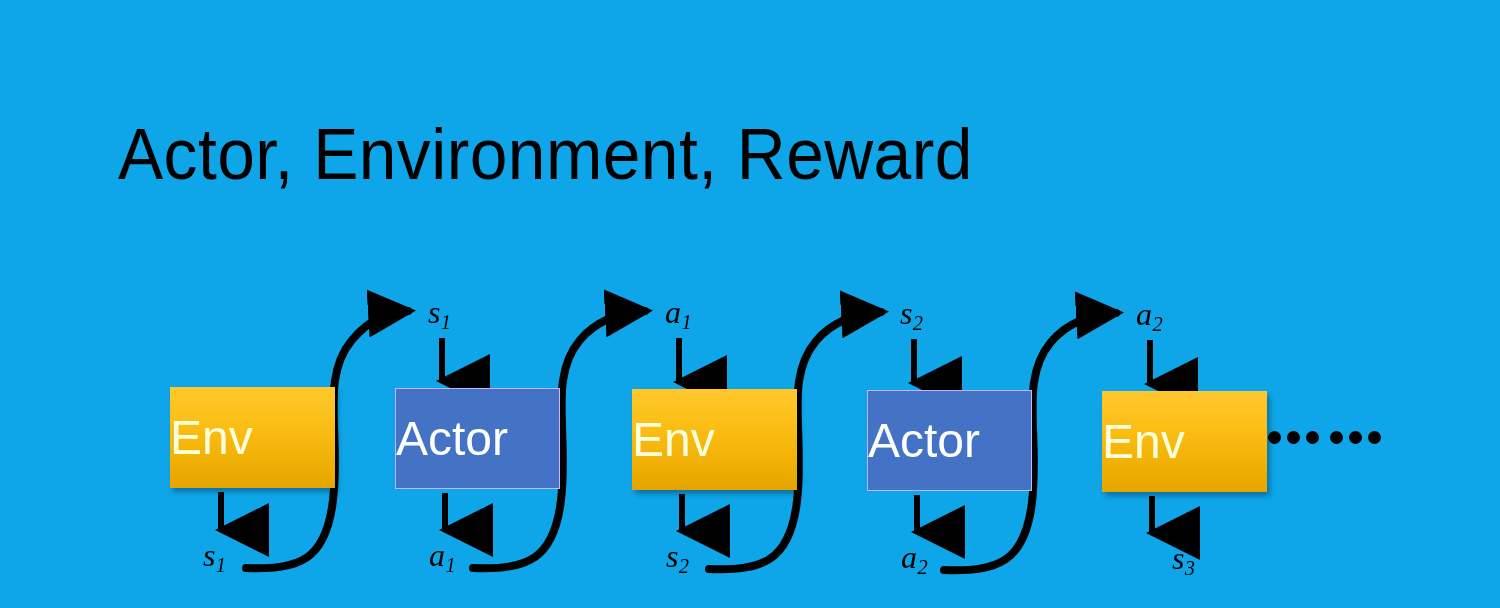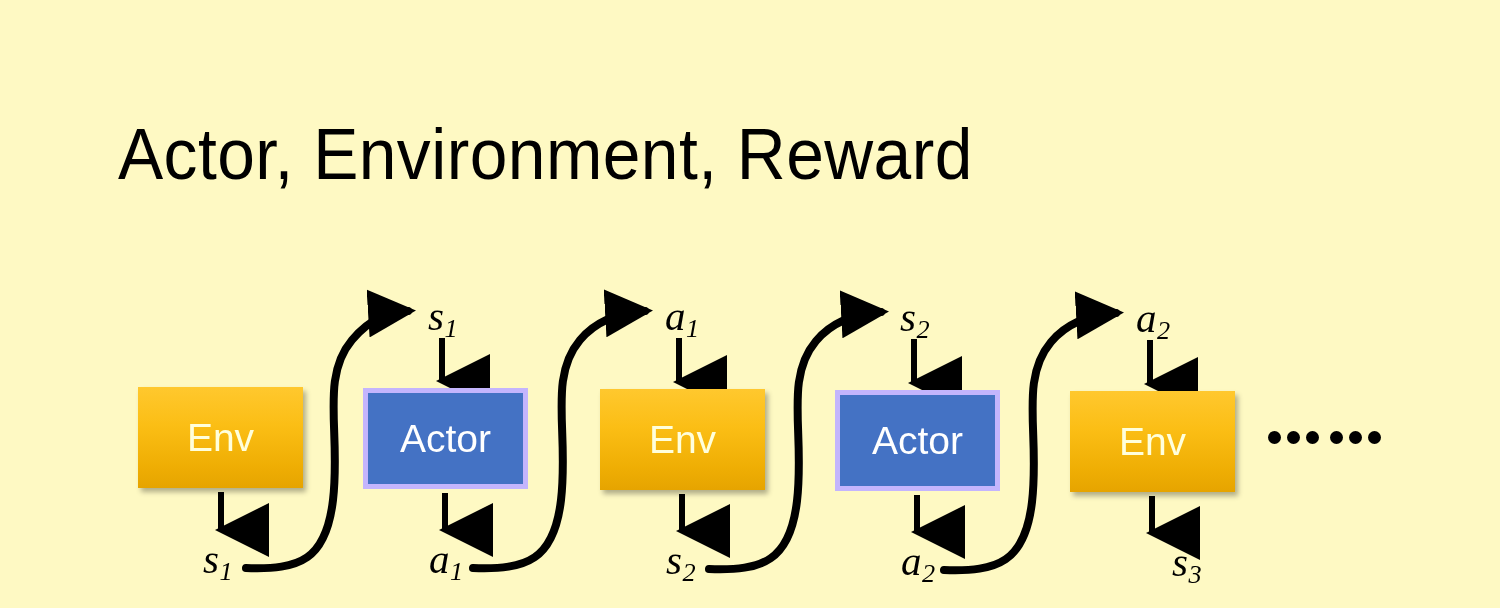--- a/index.html
+++ b/index.html
@@ -13,21 +13,21 @@
     font-family: "Liberation Sans", sans-serif;
     overflow: hidden;
     position: relative;
   }
 
   #slide {
     position: absolute;
     left: 0; top: 0;
     width: 1500px;
     height: 608px;
-    background: #fef9c3;
+    background: #0ea5e9;
   }
 
   
   #slide-title {
     position: absolute;
     left: 118px;
     top: 118px;
     font-family: "Liberation Sans", sans-serif;
     font-size: 72px;
     font-weight: 300;
@@ -53,45 +53,45 @@
     width: 1500px;
     height: 608px;
     pointer-events: none;
   }
 
   
   .node-box {
     position: absolute;
     display: flex;
     align-items: center;
-    justify-content: center;
     box-sizing: border-box;
-    font-size: 39px;
+    font-size: 48px;
     font-weight: 400;
     line-height: 1;
     white-space: nowrap;
+    margin-left: 32px;
   }
   .node-box.env {
     background: linear-gradient(to bottom, #FFC82E 0%, #FBBE15 38%, #EFAE04 78%, #E6A400 100%);
     color: #FFFFDC;
     box-shadow: 3px 4px 5px rgba(0,0,0,0.30);
     border: none;
   }
   .node-box.actor {
     background: #4472C4;
     color: #FFFFFF;
-    border: 5px solid #c4b5fd;
+    border: 1px solid #c4b5fd;
   }
 
   
   .math-label {
     position: absolute;
     font-family: "Liberation Serif", serif;
     font-style: italic;
-    font-size: 41px;
+    font-size: 32px;
     color: #000000;
     white-space: nowrap;
     line-height: 1;
   }
   .math-label sub {
     font-size: 0.64em;
     font-style: italic;
     vertical-align: baseline;
     position: relative;
     top: 0.28em;

